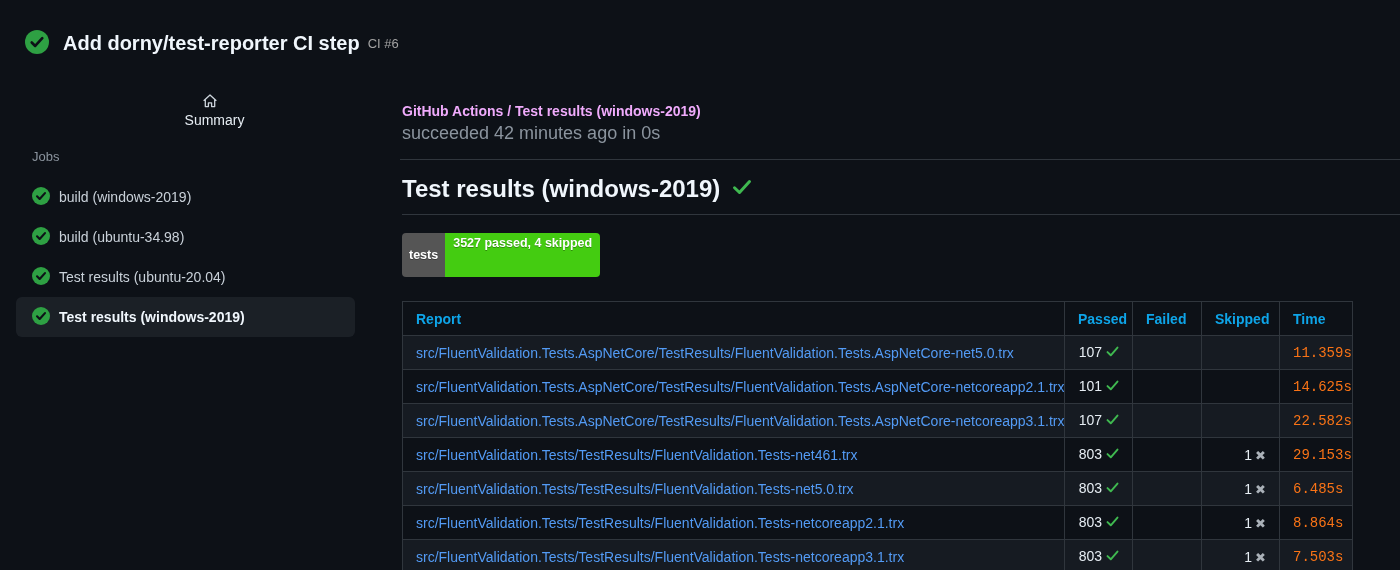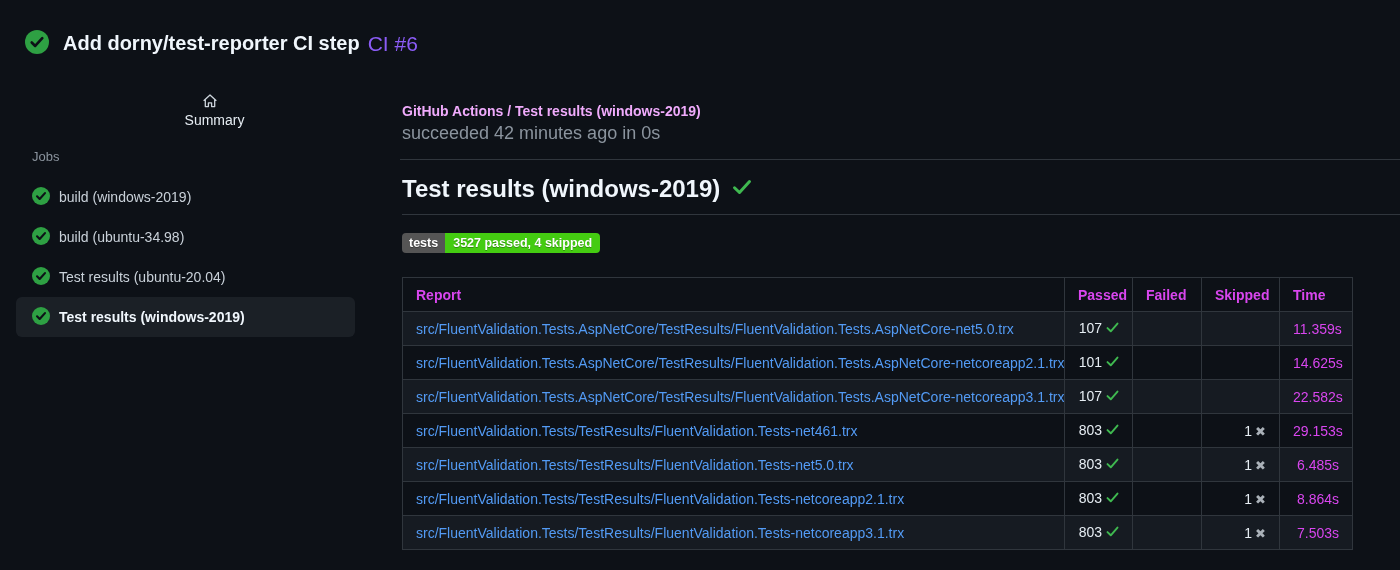--- a/index.html
+++ b/index.html
@@ -5,21 +5,21 @@
   html,body{margin:0;padding:0;}
   body{
     width:1400px;height:570px;overflow:hidden;
     background:#0d1117;color:#e6edf3;
     font-family:"Liberation Sans","DejaVu Sans",sans-serif;
     font-size:14px;-webkit-font-smoothing:antialiased;
   }
   .run-header{display:flex;align-items:center;padding:30px 0 0 25px;}
   .run-header .check-circle{flex:0 0 auto;}
   .run-title{font-size:20px;font-weight:bold;color:#f0f6fc;margin-left:14px;}
-  .run-number{font-size:21px;color:#8b5cf6;margin-left:8px;font-weight:normal;}
+  .run-number{font-size:13px;color:#a3a3a3;margin-left:8px;font-weight:normal;}
 
   .layout{display:flex;margin-top:36px;align-items:flex-start;}
 
   
   aside{width:384px;flex:0 0 384px;padding-left:16px;box-sizing:border-box;}
   .summary-item{display:flex;align-items:center;height:32px;padding-left:20px;cursor:pointer;flex-direction:column;}
   .summary-item .label{margin-left:9px;color:#e6edf3;}
   .jobs-label{color:#8b949e;font-size:13px;margin:24px 0 0 16px;height:16px;line-height:16px;}
   .jobs-list{margin-top:12px;}
   .job-item{display:flex;align-items:center;height:40px;width:339px;box-sizing:border-box;
@@ -37,33 +37,33 @@
   h1.section-title{
     font-size:24px;font-weight:600;color:#f0f6fc;margin:14px 0 0 2px;
     padding-bottom:10px;border-bottom:1px solid #30363d;line-height:30px;
     display:flex;align-items:center;
   }
   h1.section-title .check-icon{margin-left:12px;}
 
   .badge{display:inline-flex;margin:18px 0 0 2px;border-radius:4px;overflow:hidden;
     font-size:12.5px;font-weight:bold;color:#fff;line-height:20px;
     text-shadow:0 1px 0 rgba(0,0,0,0.3);}
-  .badge .badge-label{padding:0 7px;}
+  .badge .badge-label{padding:12px 7px;}
   .badge .badge-value{padding:0 8px;}
 
   table.results{border-collapse:collapse;margin:24px 0 0 2px;width:950px;table-layout:fixed;
     background:#0d1117;}
   table.results th,table.results td{
     border:1px solid #30363d;height:34px;box-sizing:border-box;
     padding:0 13px;vertical-align:middle;font-size:14px;white-space:nowrap;
     overflow:hidden;}
-  table.results th{font-weight:bold;color:#d946ef;text-align:left;margin-left:37px;}
+  table.results th{font-weight:bold;color:#0ea5e9;text-align:left;margin-left:37px;}
   th.c,td.c{text-align:right;}
   th.r,td.r{text-align:right;}
-  td.time-cell{padding-right:10px;color:#d946ef;}
+  td.time-cell{padding-right:10px;color:#f97316;font-family:Liberation Mono, monospace;}
   td.skipped-cell{padding-right:15px;}
   tr.alt td{background:#161b22;}
   a.report-link{color:#539bf5;text-decoration:none;cursor:pointer;}
   td .num{color:#e6edf3;}
   .x-icon{color:#aab1b8;font-size:13px;margin-left:3px;}
   .cell-check{margin-left:4px;vertical-align:-1px;}
 </style>
 </head>
 <body>
 

